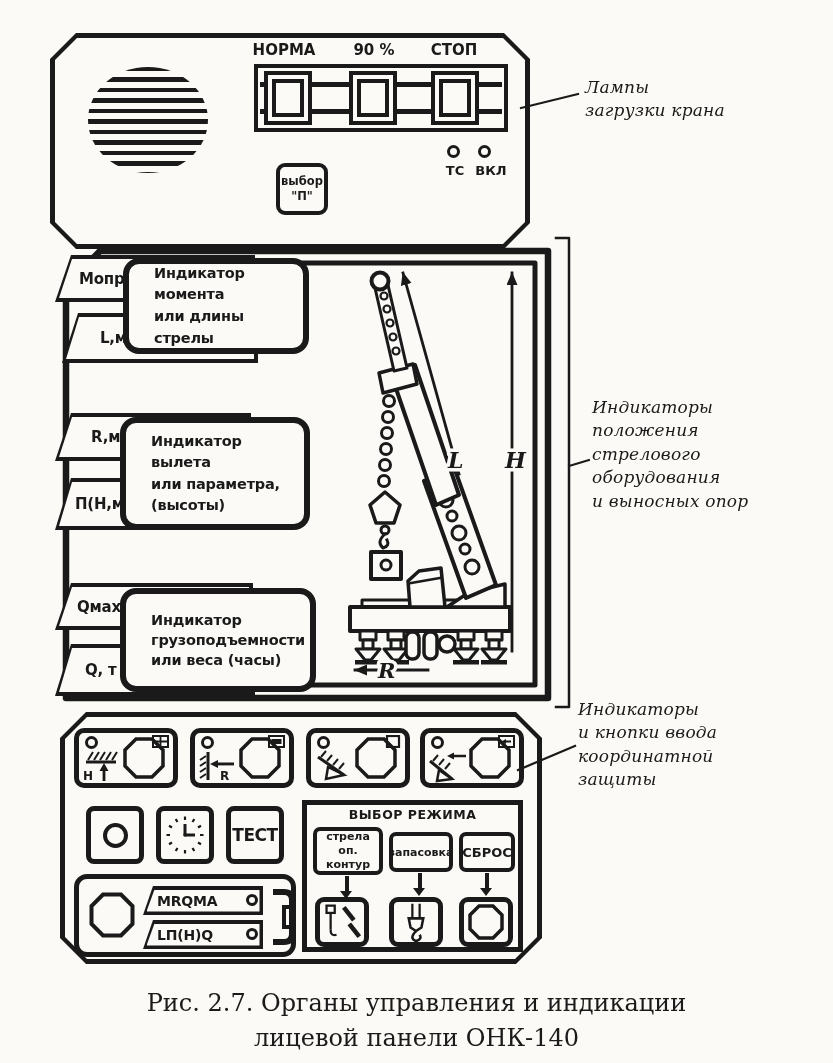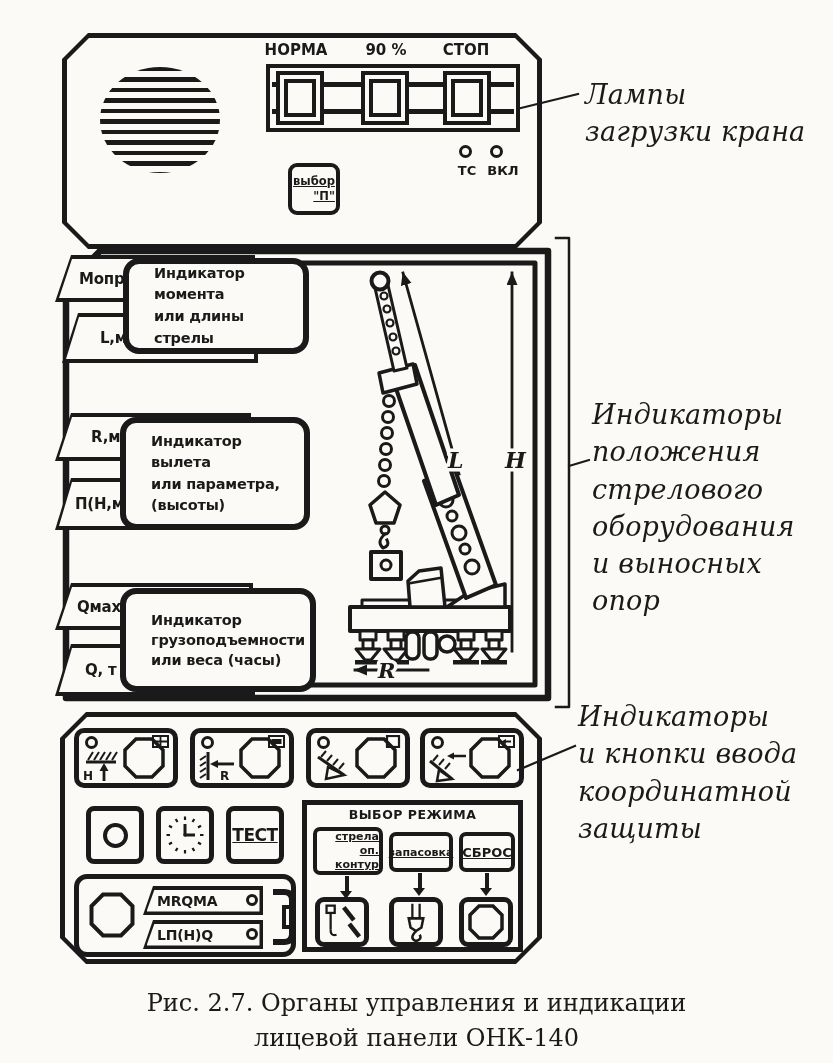--- a/index.html
+++ b/index.html
@@ -22,34 +22,34 @@
        clip-path:polygon(13px 0,100% 0,100% 100%,0 100%);}
   .tab-sm{position:absolute;background:var(--ink);clip-path:polygon(10px 0,100% 0,100% 100%,0 100%);}
   .tab-sm-in{position:absolute;inset:3.5px;background:var(--paper);clip-path:polygon(8px 0,100% 0,100% 100%,0 100%);}
   .tab-label{position:absolute;top:50%;transform:translateY(-50%);font-weight:bold;font-size:15px;letter-spacing:-0.2px;}
   .bx{position:absolute;border:5px solid var(--ink);border-radius:10px;background:var(--paper);box-sizing:border-box;}
   .led{position:absolute;width:13px;height:13px;border:3.5px solid var(--ink);border-radius:50%;box-sizing:border-box;background:var(--paper);}
   .desc-box{position:absolute;border:6.5px solid var(--ink);border-radius:16px;background:var(--paper);
             box-sizing:border-box;display:flex;align-items:center;padding-left:25px;
             font-weight:bold;font-size:14.5px;line-height:1.5;letter-spacing:-0.2px;}
   .note{position:absolute;font-family:"DejaVu Serif","Liberation Serif",serif;font-style:italic;
-        font-size:27px;line-height:1.38;letter-spacing:0.2px;}
+        font-size:17px;line-height:1.38;letter-spacing:0.2px;}
   .caption{position:absolute;left:0;width:100%;text-align:center;
         font-family:"DejaVu Serif","Liberation Serif",serif;font-size:24px;line-height:1.45;}
   .lamp{position:absolute;border:4px solid var(--ink);background:var(--paper);box-sizing:border-box;}
   .lamp-in{position:absolute;inset:4px;border:4px solid var(--ink);box-sizing:border-box;}
   .band{position:absolute;left:2px;right:2px;height:5px;background:var(--ink);}
   .lamp-lab{position:absolute;top:8px;font-weight:bold;font-size:15px;text-align:center;}
   .marr{position:absolute;width:3.5px;height:15px;background:var(--ink);}
   .marr::after{content:"";position:absolute;left:-4.8px;top:15px;border:6.5px solid transparent;border-top:8px solid var(--ink);}
   svg text{font-family:"DejaVu Sans","Liberation Sans",sans-serif;}
   .svg-dim{font-family:"DejaVu Serif","Liberation Serif",serif;font-style:italic;font-weight:bold;
            font-size:22px;fill:var(--ink);stroke:var(--paper);stroke-width:7;paint-order:stroke;stroke-linejoin:round;}
   .svg-ico-txt{font-weight:bold;font-size:12px;fill:var(--ink);}
-  .ctr{display:flex;align-items:center;justify-content:center;text-align:right;text-decoration:underline;}
+  .ctr{display:flex;align-items:center;justify-content:center;text-align:center;}
 </style>
 </head>
 <body>
 
 <div class="page">
 
   <svg class="abs" style="left:0;top:0;z-index:3;pointer-events:none" width="833" height="1063" viewBox="0 0 833 1063" stroke="#1a1a1a" fill="none" stroke-linejoin="round" stroke-linecap="square">
     <defs>
       <marker id="ah" markerUnits="userSpaceOnUse" markerWidth="18" markerHeight="14" refX="12" refY="5.5" orient="auto">
         <path d="M0,0 L13,5.5 L0,11 Z" fill="#1a1a1a" stroke="none"></path>
@@ -135,21 +135,21 @@
 
       <path d="M459,474 L403,273" stroke-width="2.8" marker-end="url(#ah)"></path>
       <path d="M512,651 L512,273" stroke-width="2.8" marker-end="url(#ah)"></path>
       <path d="M428,670 L355,670" stroke-width="2.8" marker-end="url(#ah)"></path>
       <text class="svg-dim" x="448" y="468">L</text>
       <text class="svg-dim" x="505" y="468">H</text>
       <text class="svg-dim" style="font-size:21px" x="378" y="678">R</text>
     </g>
   </svg>
 
-  <div class="cut" style="left:62px;top:33px;width:480px;height:216px;z-index:2">
+  <div class="cut" style="left:50px;top:33px;width:480px;height:216px;z-index:2">
     <div class="cut-in"></div>
     <div class="abs" style="left:38px;top:34px;width:120px;height:106px;border-radius:50%;
                 background:repeating-linear-gradient(180deg,var(--ink) 0 4.5px,transparent 4.5px 10.5px);"></div>
     <div class="lamp-lab" style="left:198px;width:72px;">НОРМА</div>
     <div class="lamp-lab" style="left:294px;width:60px;">90 %</div>
     <div class="lamp-lab" style="left:374px;width:60px;">СТОП</div>
     <div class="abs" style="left:204px;top:31px;width:254px;height:68px;border:4px solid var(--ink);">
       <div class="band" style="top:14px;"></div>
       <div class="band" style="top:41px;"></div>
       <div class="lamp" style="left:6px;top:3px;width:48px;height:54px;">

